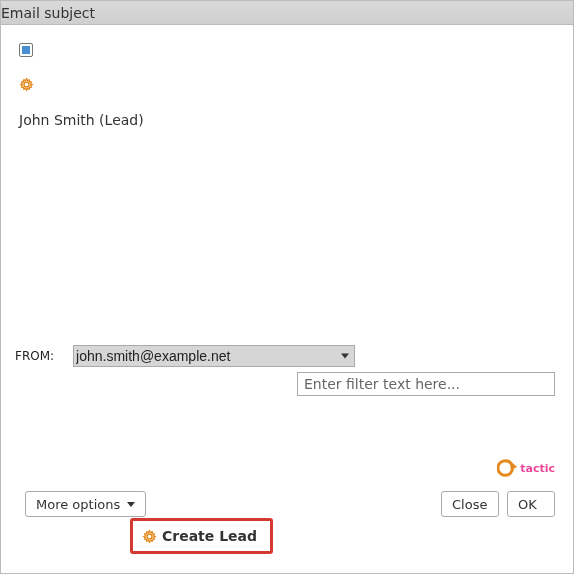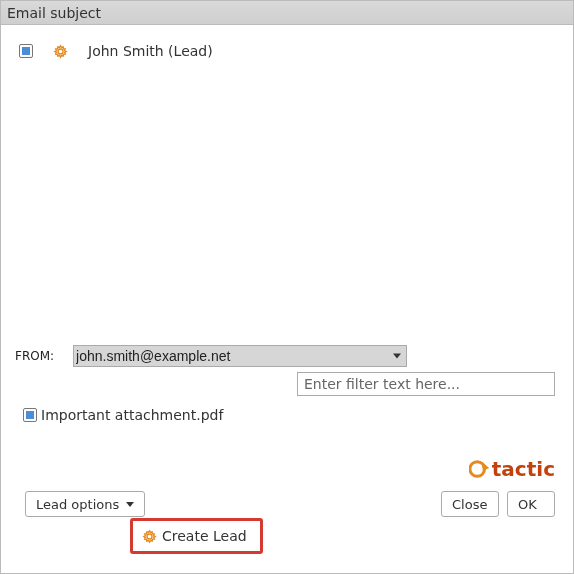--- a/index.html
+++ b/index.html
@@ -12,39 +12,39 @@
     .window {
       width: 574px;
       height: 574px;
       border: 1px solid #bbb;
       position: relative;
       background: #fff;
     }
     .titlebar {
       background: linear-gradient(#d9d9d9, #cfcfcf);
       border-bottom: 1px solid #bbb;
-      padding: 3px 6px;
+      padding: 3px 0;
       font-size: 14px;
       color: #333;
       height: 24px;
       line-height: 18px;
     }
     .content {
       position: relative;
       width: 100%;
       height: calc(100% - 24px);
     }
     .list-area {
       padding: 16px 18px 0 18px;
     }
     .list-row {
       display: flex;
-      align-items: center;
       gap: 20px;
       padding: 2px 0;
+      flex-direction: column;
     }
     .checkbox {
       width: 14px;
       height: 14px;
       border: 1px solid #777;
       border-radius: 2px;
       background: #fff;
       display: inline-flex;
       align-items: center;
       justify-content: center;
@@ -64,21 +64,21 @@
       top: 320px;
       display: flex;
       align-items: center;
     }
     .from-label {
       font-size: 12px;
       color: #222;
       padding-right: 19px;
     }
     .from-select {
-      width: 334px;
+      width: 282px;
       height: 22px;
       border: 1px solid #aaa;
       background: #d6d6d6;
       font-size: 14px;
       padding: 0 20px 0 2px;
       appearance: none;
       position: relative;
       color: #222;
     }
     .select-wrap {
@@ -117,23 +117,23 @@
       align-items: center;
       gap: 4px;
     }
     .logo {
       position: absolute;
       right: 18px;
       top: 432px;
     }
     .logo-wrap { display:flex; align-items:center; gap:1px; }
     .logo-text {
-      font-size: 20px;
+      font-size: 11px;
       font-weight: bold;
-      color: #c2410c;
+      color: #ec4899;
       letter-spacing: 0px;
     }
     .button-row {
       position: absolute;
       left: 18px;
       right: 18px;
       top: 466px;
       display: flex;
       align-items: center;
     }
@@ -168,20 +168,21 @@
       background: #fff;
       padding: 3px;
     }
     .menu-item {
       display: flex;
       align-items: center;
       gap: 5px;
       padding: 4px 10px 4px 6px;
       cursor: pointer;
       font-size: 14px;
+      font-weight: bold;
     }
   </style>
 </head>
 <body>
 
 <div class="window">
   <div class="titlebar">
     <span>Email subject</span>
   </div>
   <div class="content">
@@ -201,39 +202,35 @@
     <div class="from-row">
       <span class="from-label">FROM:</span>
       <span class="select-wrap">
         <input class="from-select" readonly="" value="john.smith@example.net" style="">
         <span class="select-caret"></span>
       </span>
     </div>
 
     <input type="text" class="filter-input" placeholder="Enter filter text here..." style="">
 
-    <div class="attach-row">
-      <span class="checkbox checked"></span>
-      <span style="font-size:14px;">Important attachment.pdf</span>
-    </div>
 
     <div class="logo">
       <span class="logo-wrap">
         <svg width="22" height="22" viewBox="0 0 24 24">
           <circle cx="9" cy="12" r="8" fill="none" stroke="#e58a1f" stroke-width="3.2"></circle>
           <path d="M14 4 L22 11 L15 14 Z" fill="#e58a1f"></path>
         </svg>
         <span class="logo-text">tactic</span>
       </span>
     </div>
 
     <div class="button-row">
       <span style="width:6px;"></span>
       <button class="btn">
-        <span>Lead options</span>
+        <span>More options</span>
         <span class="caret"></span>
       </button>
       <span class="spacer"></span>
       <button class="btn" style="min-width:58px;justify-content:flex-start;">
         <span>Close</span>
       </button>
       <span style="width:8px;"></span>
       <button class="btn" style="min-width:48px;justify-content:flex-start;">
         <span>OK</span>
       </button>

